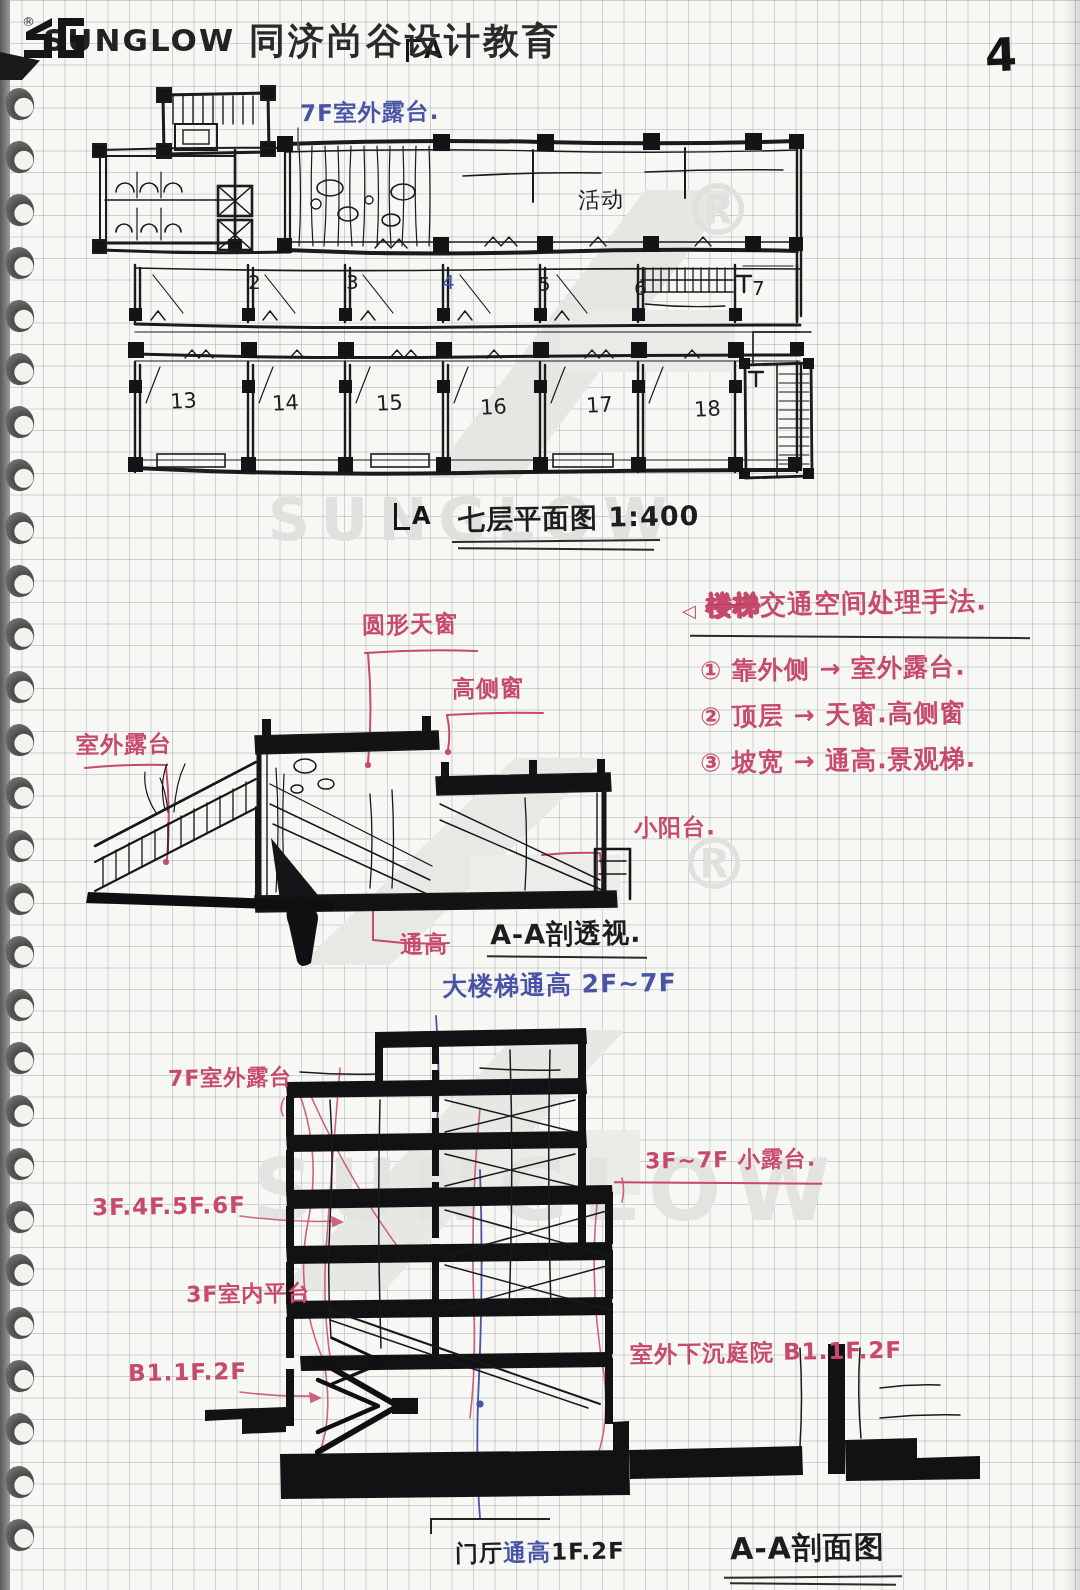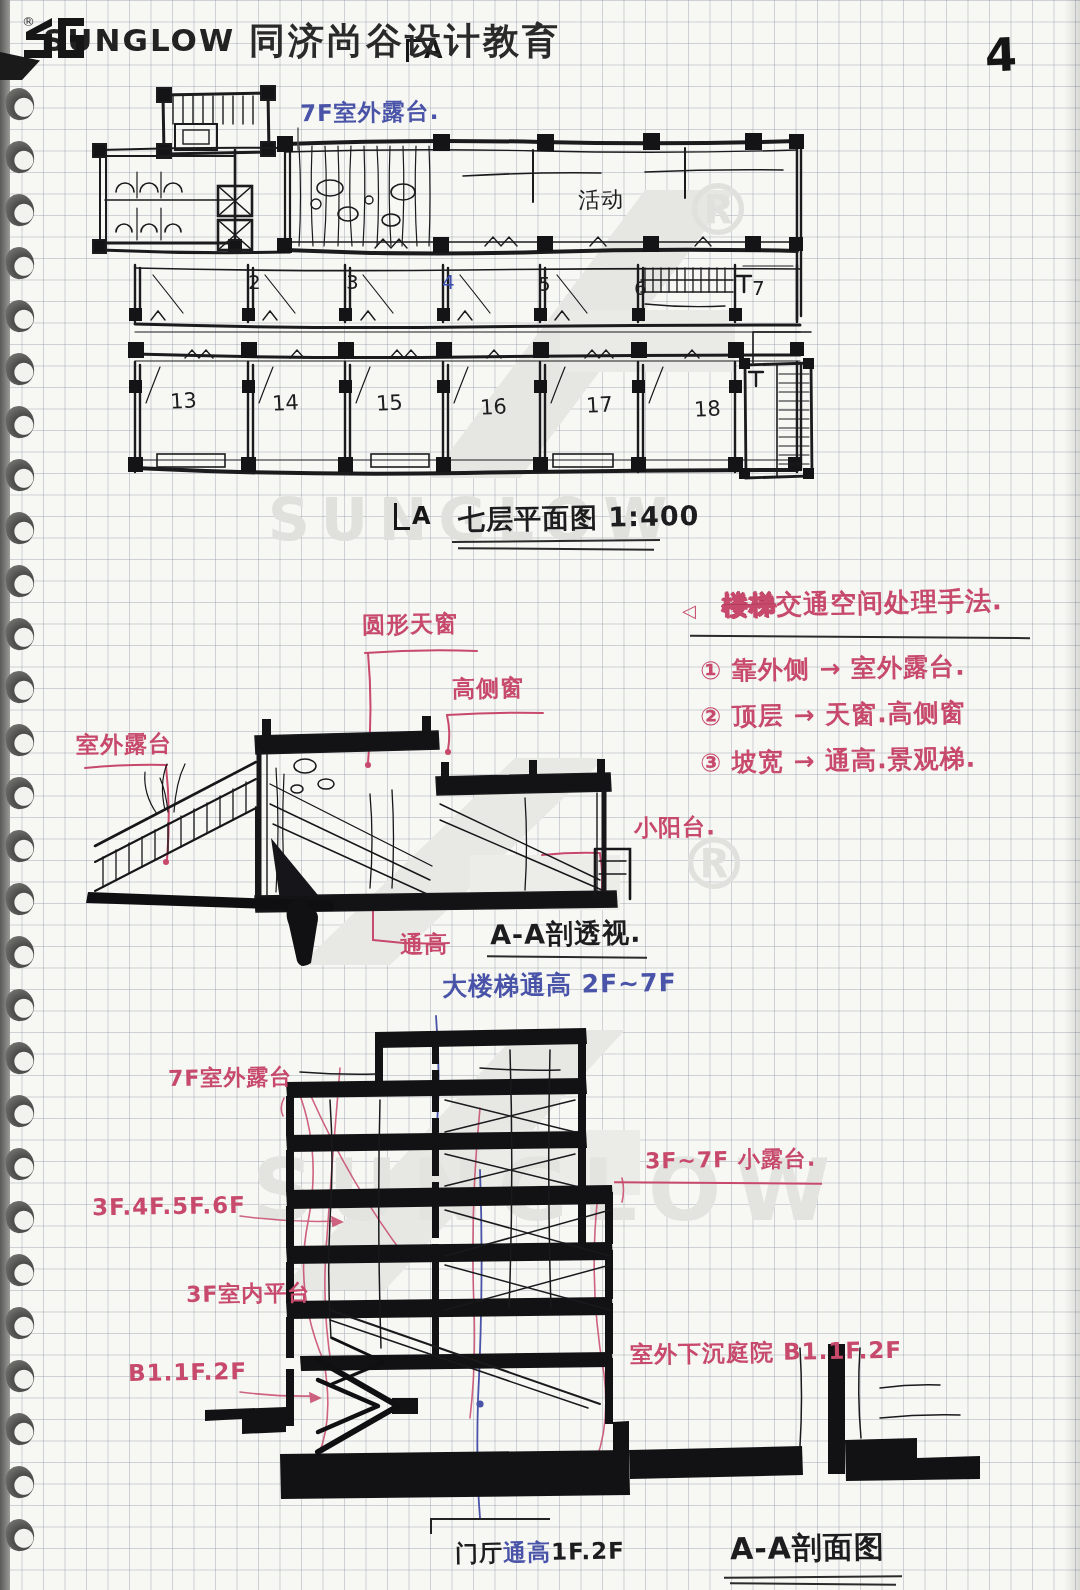--- a/index.html
+++ b/index.html
@@ -30,21 +30,21 @@
   .wm{position:absolute;color:#e0e0dd;font-weight:bold;z-index:1;white-space:nowrap;}
   .wm-logo{position:absolute;z-index:1;}
   
   .lbl{position:absolute;white-space:nowrap;z-index:4;line-height:1.05;}
   .pink{color:#c7496b;}
   .blue{color:#4953a8;}
   .ink{color:#1d1d1f;}
   .hand{transform:rotate(-1deg);letter-spacing:1px;}
   .uline{position:absolute;border-bottom:2.4px solid #2a2a2a;z-index:4;}
   .uline.p{border-color:#c7496b;}
-  .scrib{font-weight:bold;text-decoration:line-through;text-shadow:1px 1px 0 #c7496b,-1px 0 0 #c7496b,0 -1px 0 #b03a5a;margin-left:16px;}
+  .scrib{font-weight:bold;text-decoration:line-through;text-shadow:1px 1px 0 #c7496b,-1px 0 0 #c7496b,0 -1px 0 #b03a5a;}
   .cut{position:absolute;z-index:4;}
   .cut .bar{display:inline-block;border-left:3px solid #161616;width:13px;height:20px;vertical-align:middle;}
   .cut.top .bar{border-top:3px solid #161616;}
   .cut.bot .bar{border-bottom:3px solid #161616;height:24px;}
   .cut .ltr{font-size:24px;font-weight:bold;color:#161616;margin-left:2px;vertical-align:middle;}
   svg{position:absolute;z-index:3;overflow:visible;}
   .bracket{position:absolute;border-left:2.5px solid #232323;border-top:2.5px solid #232323;z-index:4;}
 </style>
 </head>
 <body>

